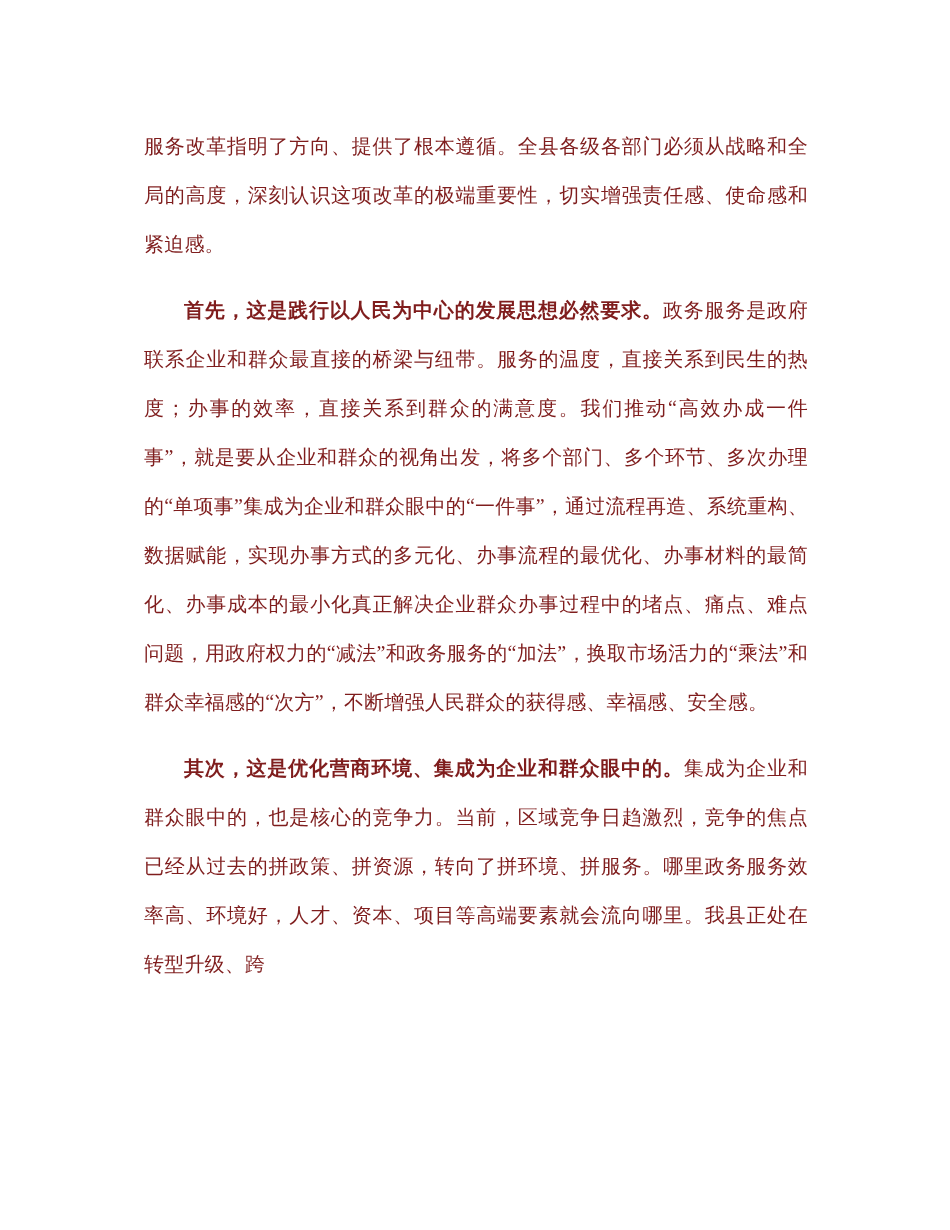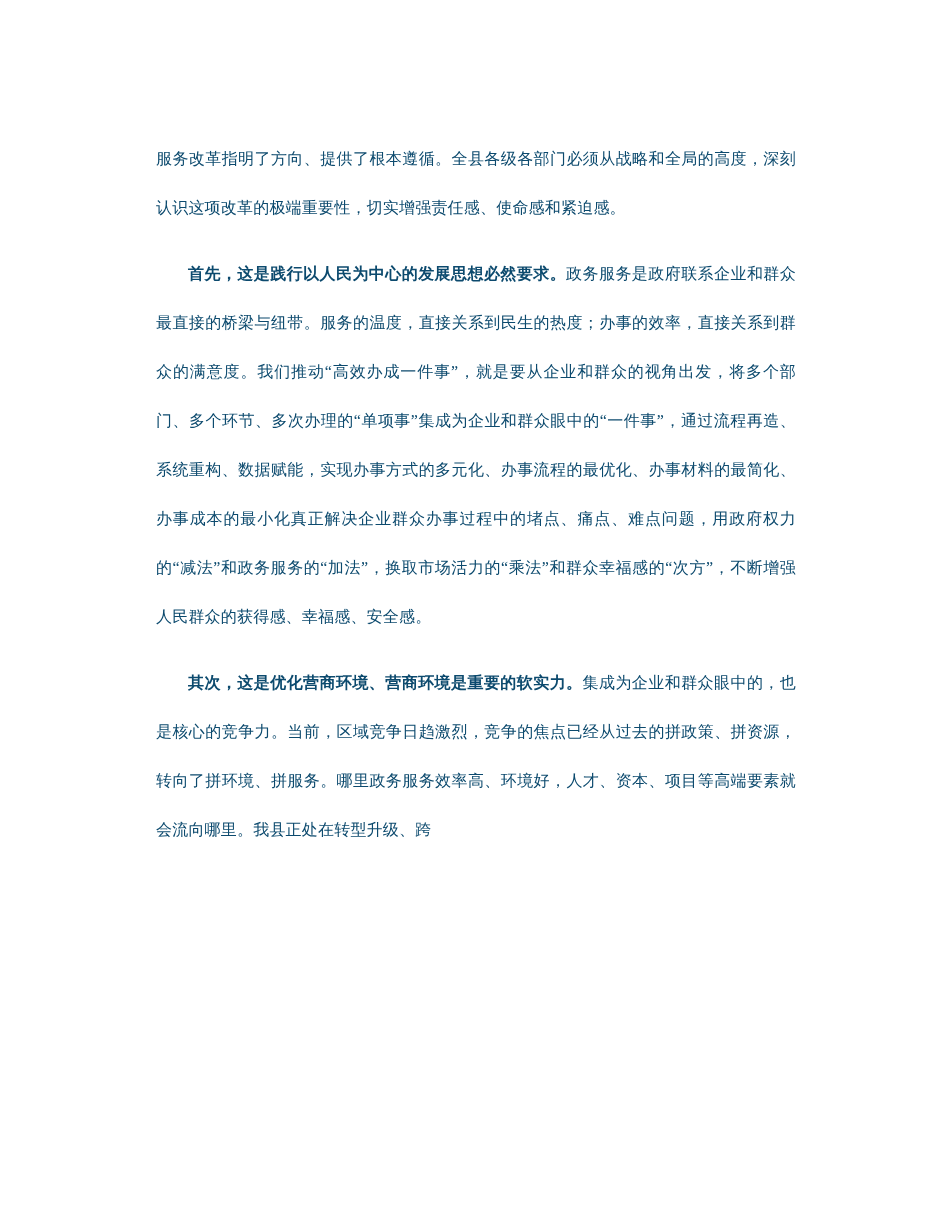--- a/index.html
+++ b/index.html
@@ -15,26 +15,26 @@
     overflow: hidden;
     margin: 0 auto;
   }
   .text-block {
     position: absolute;
     left: 140px;
     top: 118px;
     width: 672px;
   }
   p.para {
-    margin: 16px;
+    margin: 4px;
     padding: 0;
     font-family: "Liberation Serif", serif;
-    font-size: 16px;
+    font-size: 20px;
     line-height: 49px;
-    color: #0c4a6e;
+    color: #7f1d1d;
     text-align: justify;
     text-justify: inter-ideograph;
     word-break: break-all;
     letter-spacing: 0.2px;
   }
   p.para.indent {
     text-indent: 2em;
     margin-top: 17px;
   }
   .seg {
@@ -45,15 +45,15 @@
     font-weight: 700;
   }
 </style>
 </head>
 <body>
 
 <div class="page">
   <div class="text-block" id="doc-body">
       <p class="para"><span class="seg">服务改革指明了方向、提供了根本遵循。全县各级各部门必须从战略和全局的高度，深刻认识这项改革的极端重要性，切实增强责任感、使命感和紧迫感。</span></p>
       <p class="para indent"><span class="seg bold">首先，这是践行以人民为中心的发展思想必然要求。</span><span class="seg">政务服务是政府联系企业和群众最直接的桥梁与纽带。服务的温度，直接关系到民生的热度；办事的效率，直接关系到群众的满意度。我们推动“高效办成一件事”，就是要从企业和群众的视角出发，将多个部门、多个环节、多次办理的“单项事”集成为企业和群众眼中的“一件事”，通过流程再造、系统重构、数据赋能，实现办事方式的多元化、办事流程的最优化、办事材料的最简化、办事成本的最小化真正解决企业群众办事过程中的堵点、痛点、难点问题，用政府权力的“减法”和政务服务的“加法”，换取市场活力的“乘法”和群众幸福感的“次方”，不断增强人民群众的获得感、幸福感、安全感。</span></p>
-      <p class="para indent"><span class="seg bold">其次，这是优化营商环境、营商环境是重要的软实力。</span><span class="seg">集成为企业和群众眼中的，也是核心的竞争力。当前，区域竞争日趋激烈，竞争的焦点已经从过去的拼政策、拼资源，转向了拼环境、拼服务。哪里政务服务效率高、环境好，人才、资本、项目等高端要素就会流向哪里。我县正处在转型升级、跨</span></p>
+      <p class="para indent"><span class="seg bold">其次，这是优化营商环境、集成为企业和群众眼中的。</span><span class="seg">集成为企业和群众眼中的，也是核心的竞争力。当前，区域竞争日趋激烈，竞争的焦点已经从过去的拼政策、拼资源，转向了拼环境、拼服务。哪里政务服务效率高、环境好，人才、资本、项目等高端要素就会流向哪里。我县正处在转型升级、跨</span></p>
     </div>
 </div>
 
 </body></html>

